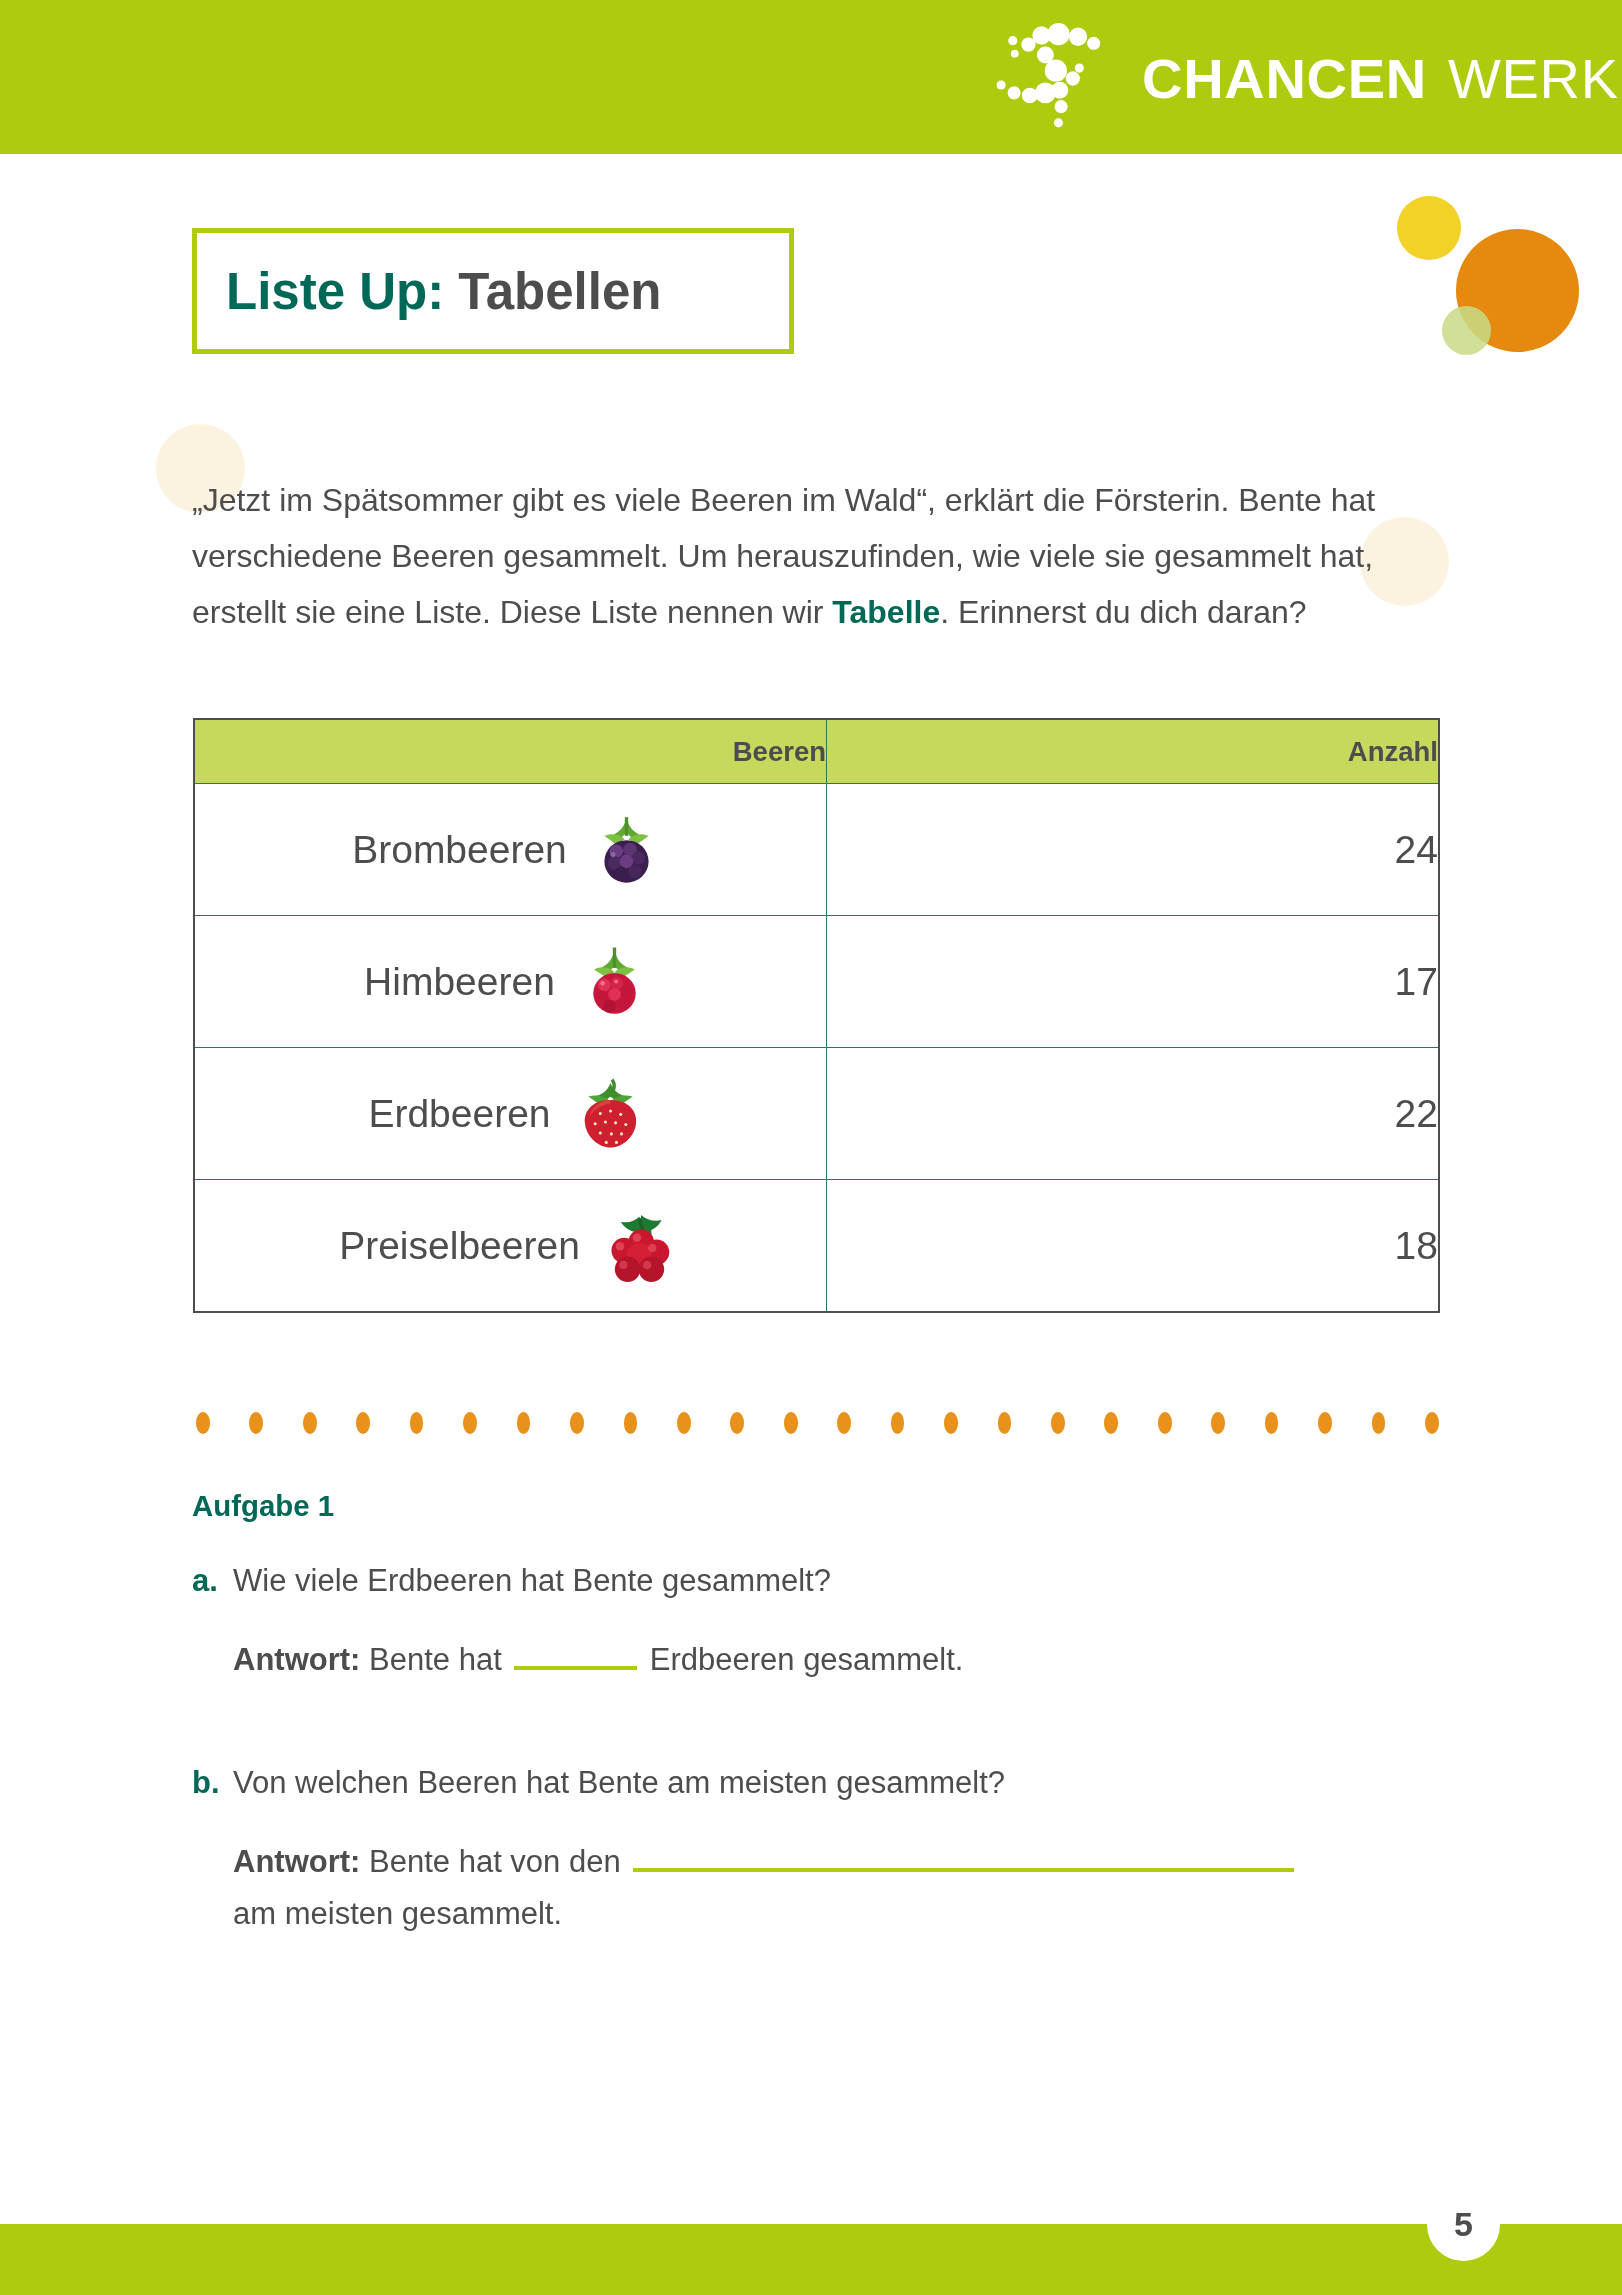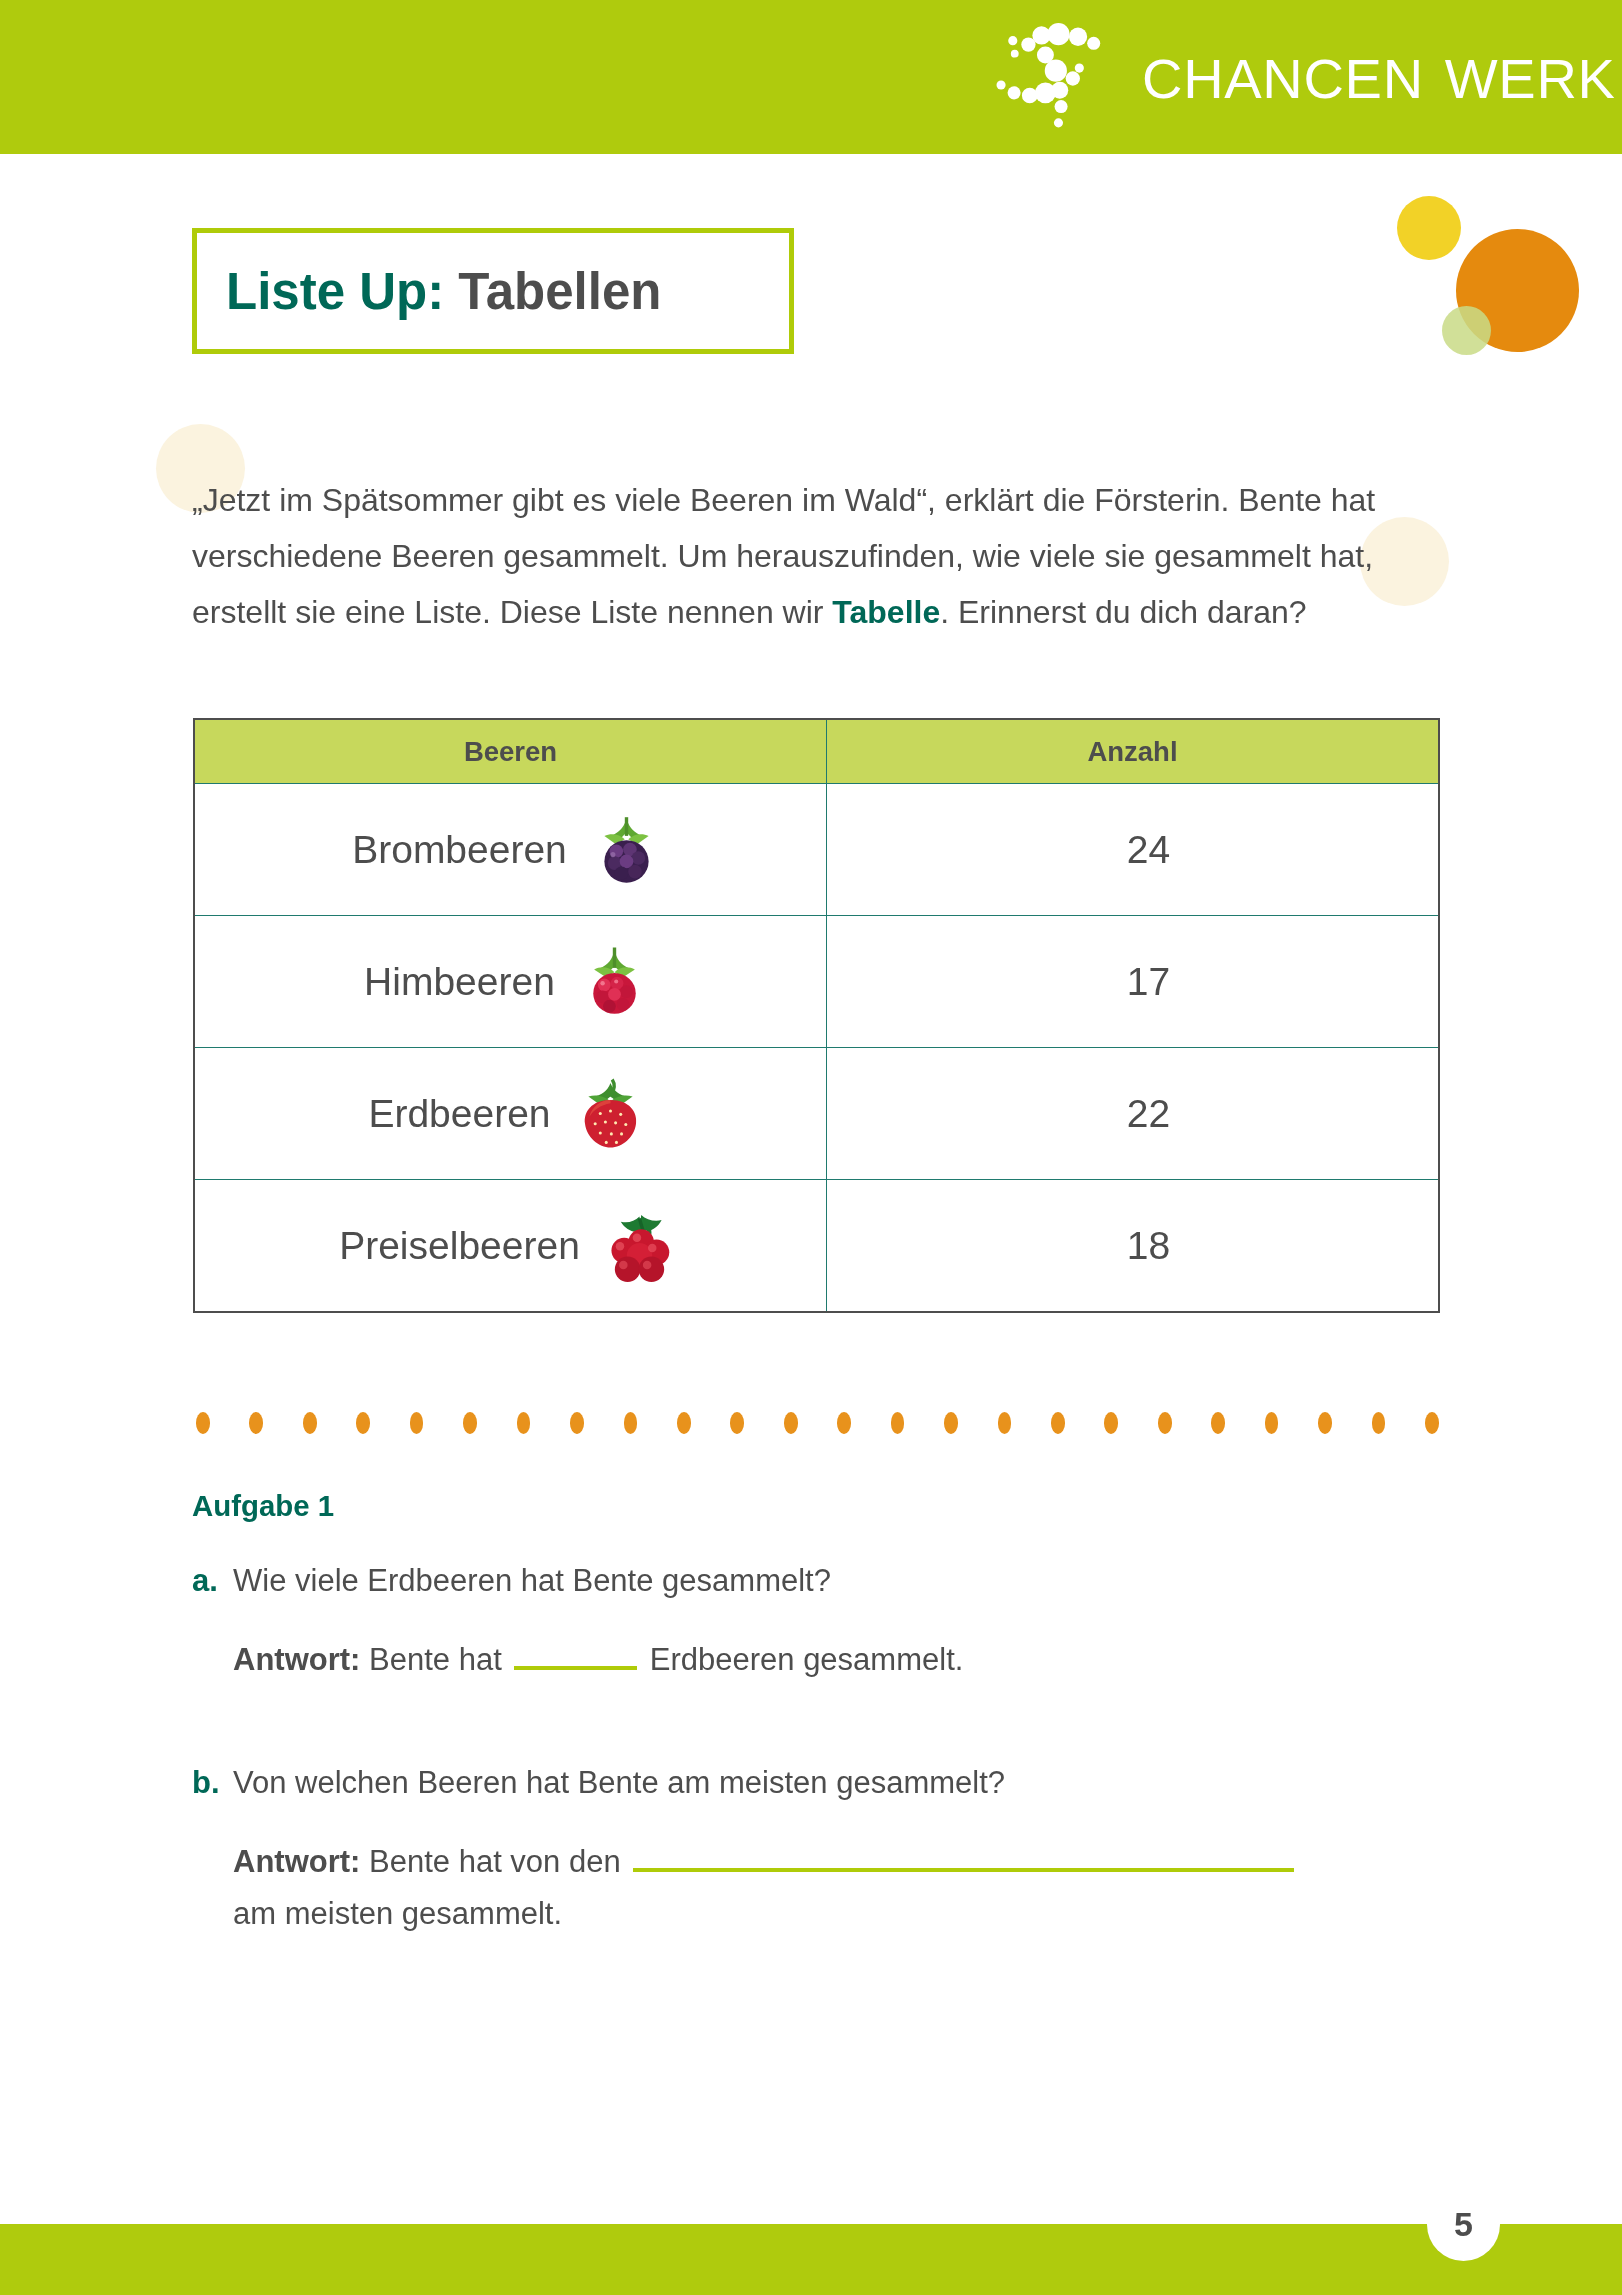--- a/index.html
+++ b/index.html
@@ -32,21 +32,21 @@
   }
   .logo-mark { width: 137px; height: 131px; flex: none; }
   .logo-text {
     font-size: 56px;
     letter-spacing: 0.7px;
     color: #ffffff;
     margin-left: 17px;
     white-space: nowrap;
     line-height: 1;
   }
-  .logo-text .chancen { font-weight: normal; }
+  .logo-text .chancen { font-weight: bold; }
   .logo-text .werk { font-weight: 300; margin-left: 21px; }
 
   
   .deco { position: absolute; border-radius: 50%; }
   .deco-yellow   { left: 1397px; top: 196px;  width: 64px;  height: 64px;  background: #F2D227; }
   .deco-orange   { left: 1456px; top: 229px;  width: 123px; height: 123px; background: #E58A0E; }
   .deco-ltgreen  { left: 1442px; top: 306px;  width: 49px;  height: 49px;  background: #C9DB86; opacity: .85; }
   .deco-cream-1  { left: 156px;  top: 424px;  width: 89px; height: 89px; background: #FBF3DF; }
   .deco-cream-2  { left: 1360px; top: 517px;  width: 89px; height: 89px; background: #FBF3DF; }
 
@@ -86,21 +86,21 @@
   .berry-table {
     position: absolute;
     left: 193px; top: 718px;
     width: 1247px;
     border-collapse: collapse;
     table-layout: fixed;
   }
   .berry-table th, .berry-table td {
     border: 1.3px solid #1F7A6E;
     padding: 0;
-    text-align: center;
+    text-align: right;
     vertical-align: middle;
     margin-top: 32px;
   }
   .berry-table thead th {
     background: #C7D85C;
     height: 63px;
     font-size: 27.5px;
     font-weight: bold;
     color: #4D4D4D;
     border-top: 2px solid #4D4D4D;

